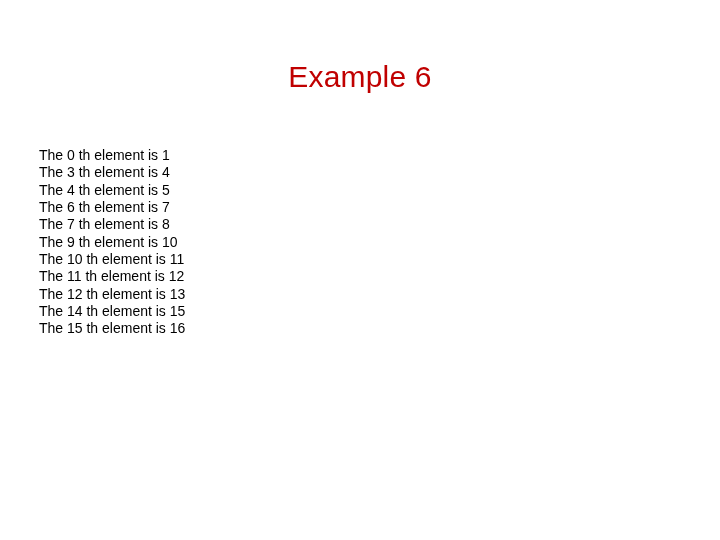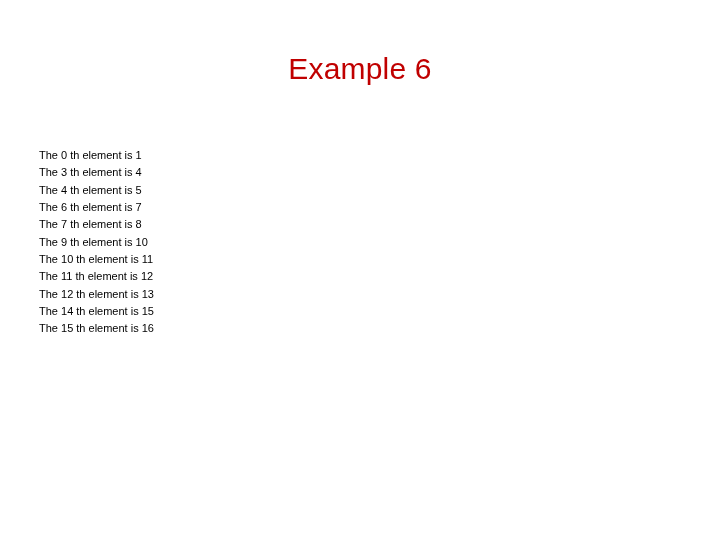--- a/index.html
+++ b/index.html
@@ -13,40 +13,40 @@
   #slide {
     position: relative;
     width: 720px;
     height: 540px;
     background: #ffffff;
     overflow: hidden;
   }
   #slide-title {
     position: absolute;
     left: 0;
-    top: 52px;
+    top: 60px;
     width: 720px;
     text-align: center;
     font-family: "Liberation Sans", sans-serif;
     font-size: 30px;
     line-height: 34px;
     font-weight: 400;
     color: #c00000;
     letter-spacing: 0.2px;
     white-space: pre;
   }
   #output-block {
     position: absolute;
     left: 39px;
     top: 147px;
     width: 420px;
   }
   .output-line {
     font-family: "Liberation Sans", sans-serif;
-    font-size: 11px;
+    font-size: 14px;
     line-height: 17.32px;
     font-weight: 400;
     color: #000000;
     white-space: pre;
   }
 </style>
 </head>
 <body>
 
 <div id="slide">

